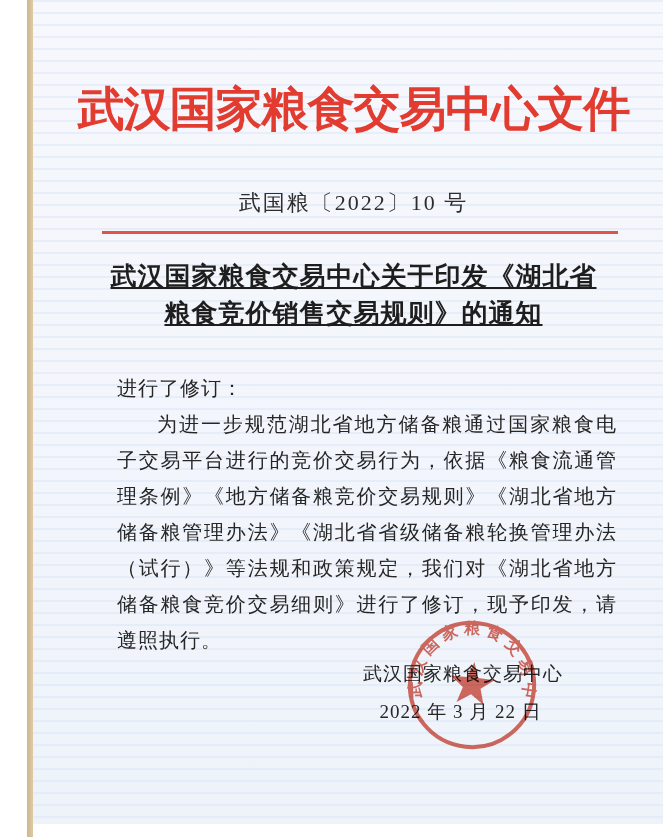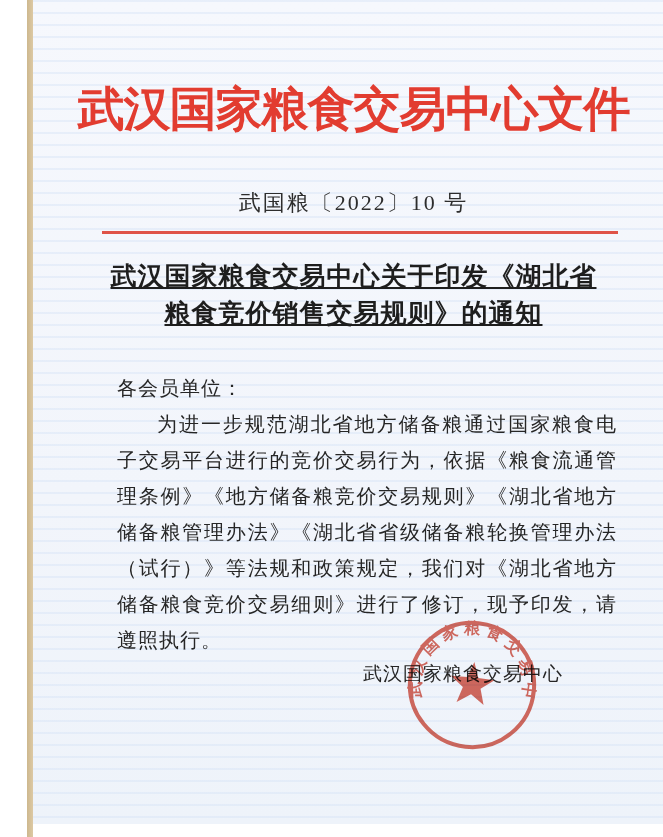--- a/index.html
+++ b/index.html
@@ -128,26 +128,27 @@
     <div class="doc-number">武国粮〔2022〕10 号</div>
 
     <div class="red-line"></div>
 
     <h2 class="doc-title">
       <span class="title-line">武汉国家粮食交易中心关于印发《湖北省</span>
       <span class="title-line">粮食竞价销售交易规则》的通知</span>
     </h2>
 
     <div class="body-text">
-      <p class="salutation">各会员单位：</p>
+      <p class="salutation">进行了修订：</p>
       <p class="paragraph">为进一步规范湖北省地方储备粮通过国家粮食电子交易平台进行的竞价交易行为，依据《粮食流通管理条例》《地方储备粮竞价交易规则》《湖北省地方储备粮管理办法》《湖北省省级储备粮轮换管理办法（试行）》等法规和政策规定，我们对《湖北省地方储备粮食竞价交易细则》进行了修订，现予印发，请遵照执行。</p>
     </div>
 
     <div class="sign-block">
       <div class="sign-name">武汉国家粮食交易中心</div>
+      <div class="sign-date">2022 年 3 月 22 日</div>
     </div>
 
     <svg class="seal" viewBox="0 0 160 160" xmlns="http://www.w3.org/2000/svg">
       <circle class="seal-ring" cx="80" cy="80" r="70"></circle>
       <path id="sealArc" d="M 25.5 99.8 A 58 58 0 1 1 134.5 99.8" fill="none"></path>
       <text class="seal-text">
         <textPath href="#sealArc" startOffset="0" textLength="240" lengthAdjust="spacing">武汉国家粮食交易中心</textPath>
       </text>
       <polygon class="seal-star" points="80,54 73.8,71.5 55.3,72 70,83.2 64.7,101 80,90.5 95.3,101 90,83.2 104.7,72 86.2,71.5"></polygon>
     </svg>

